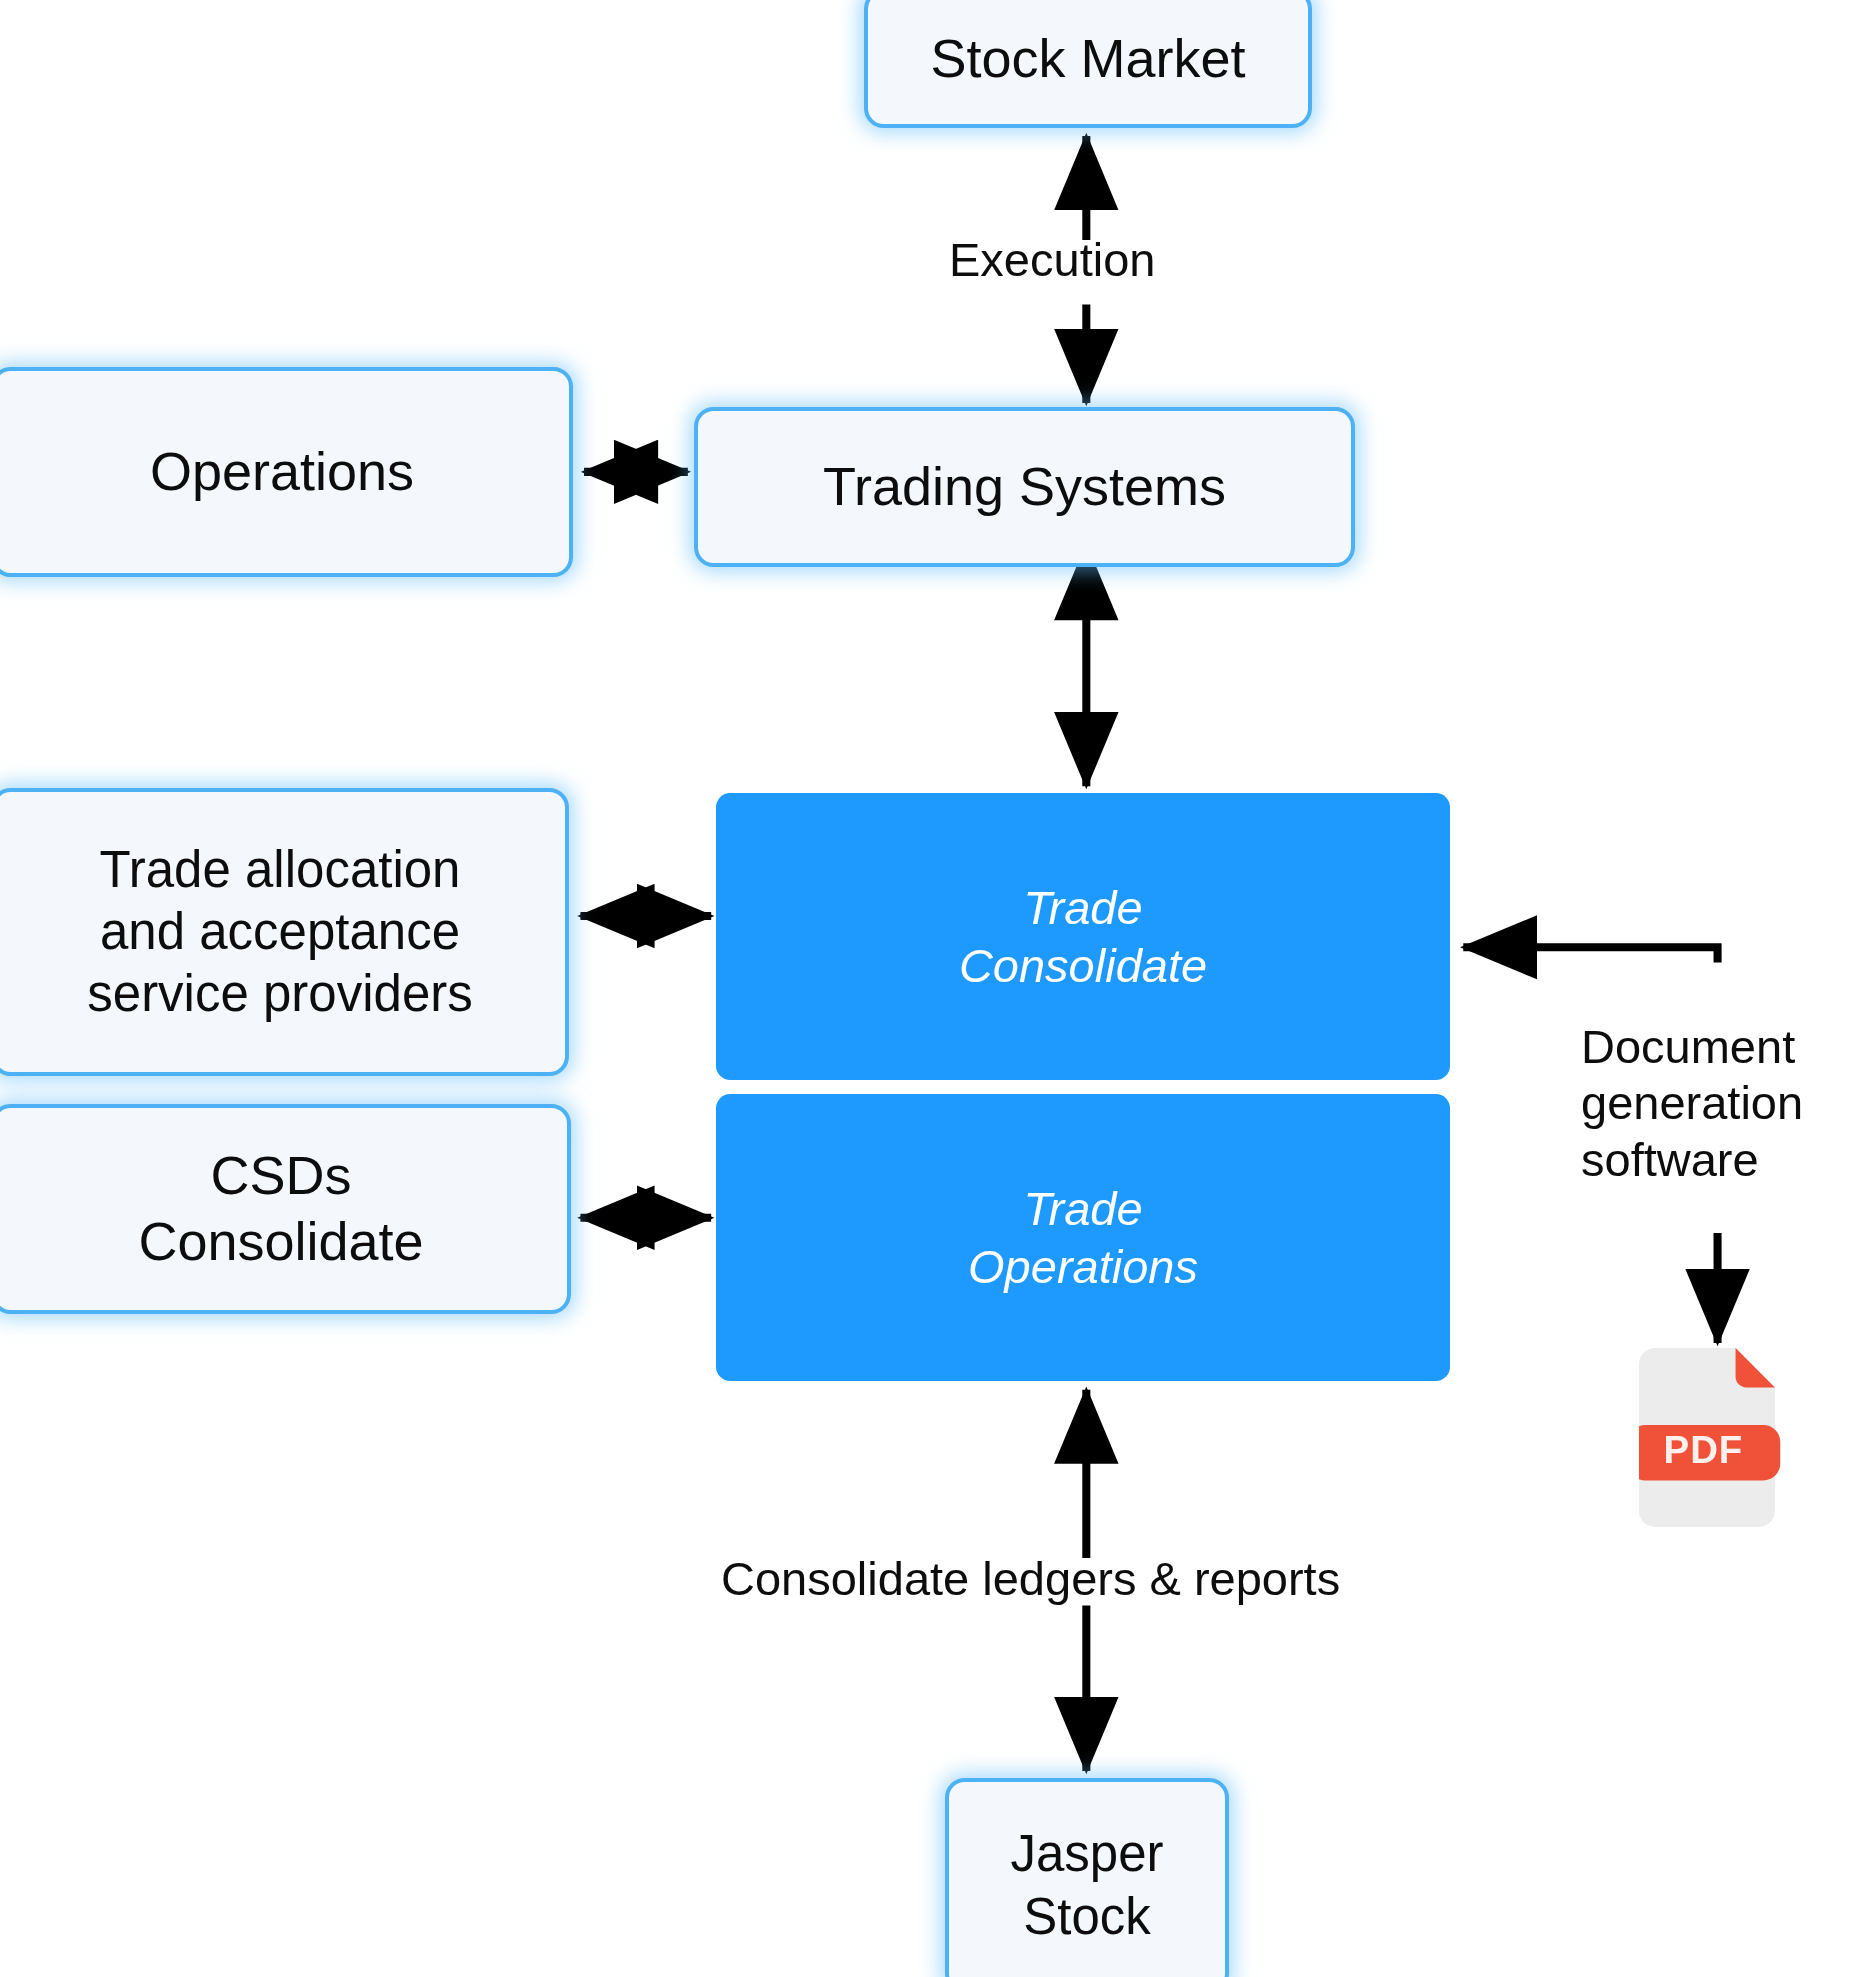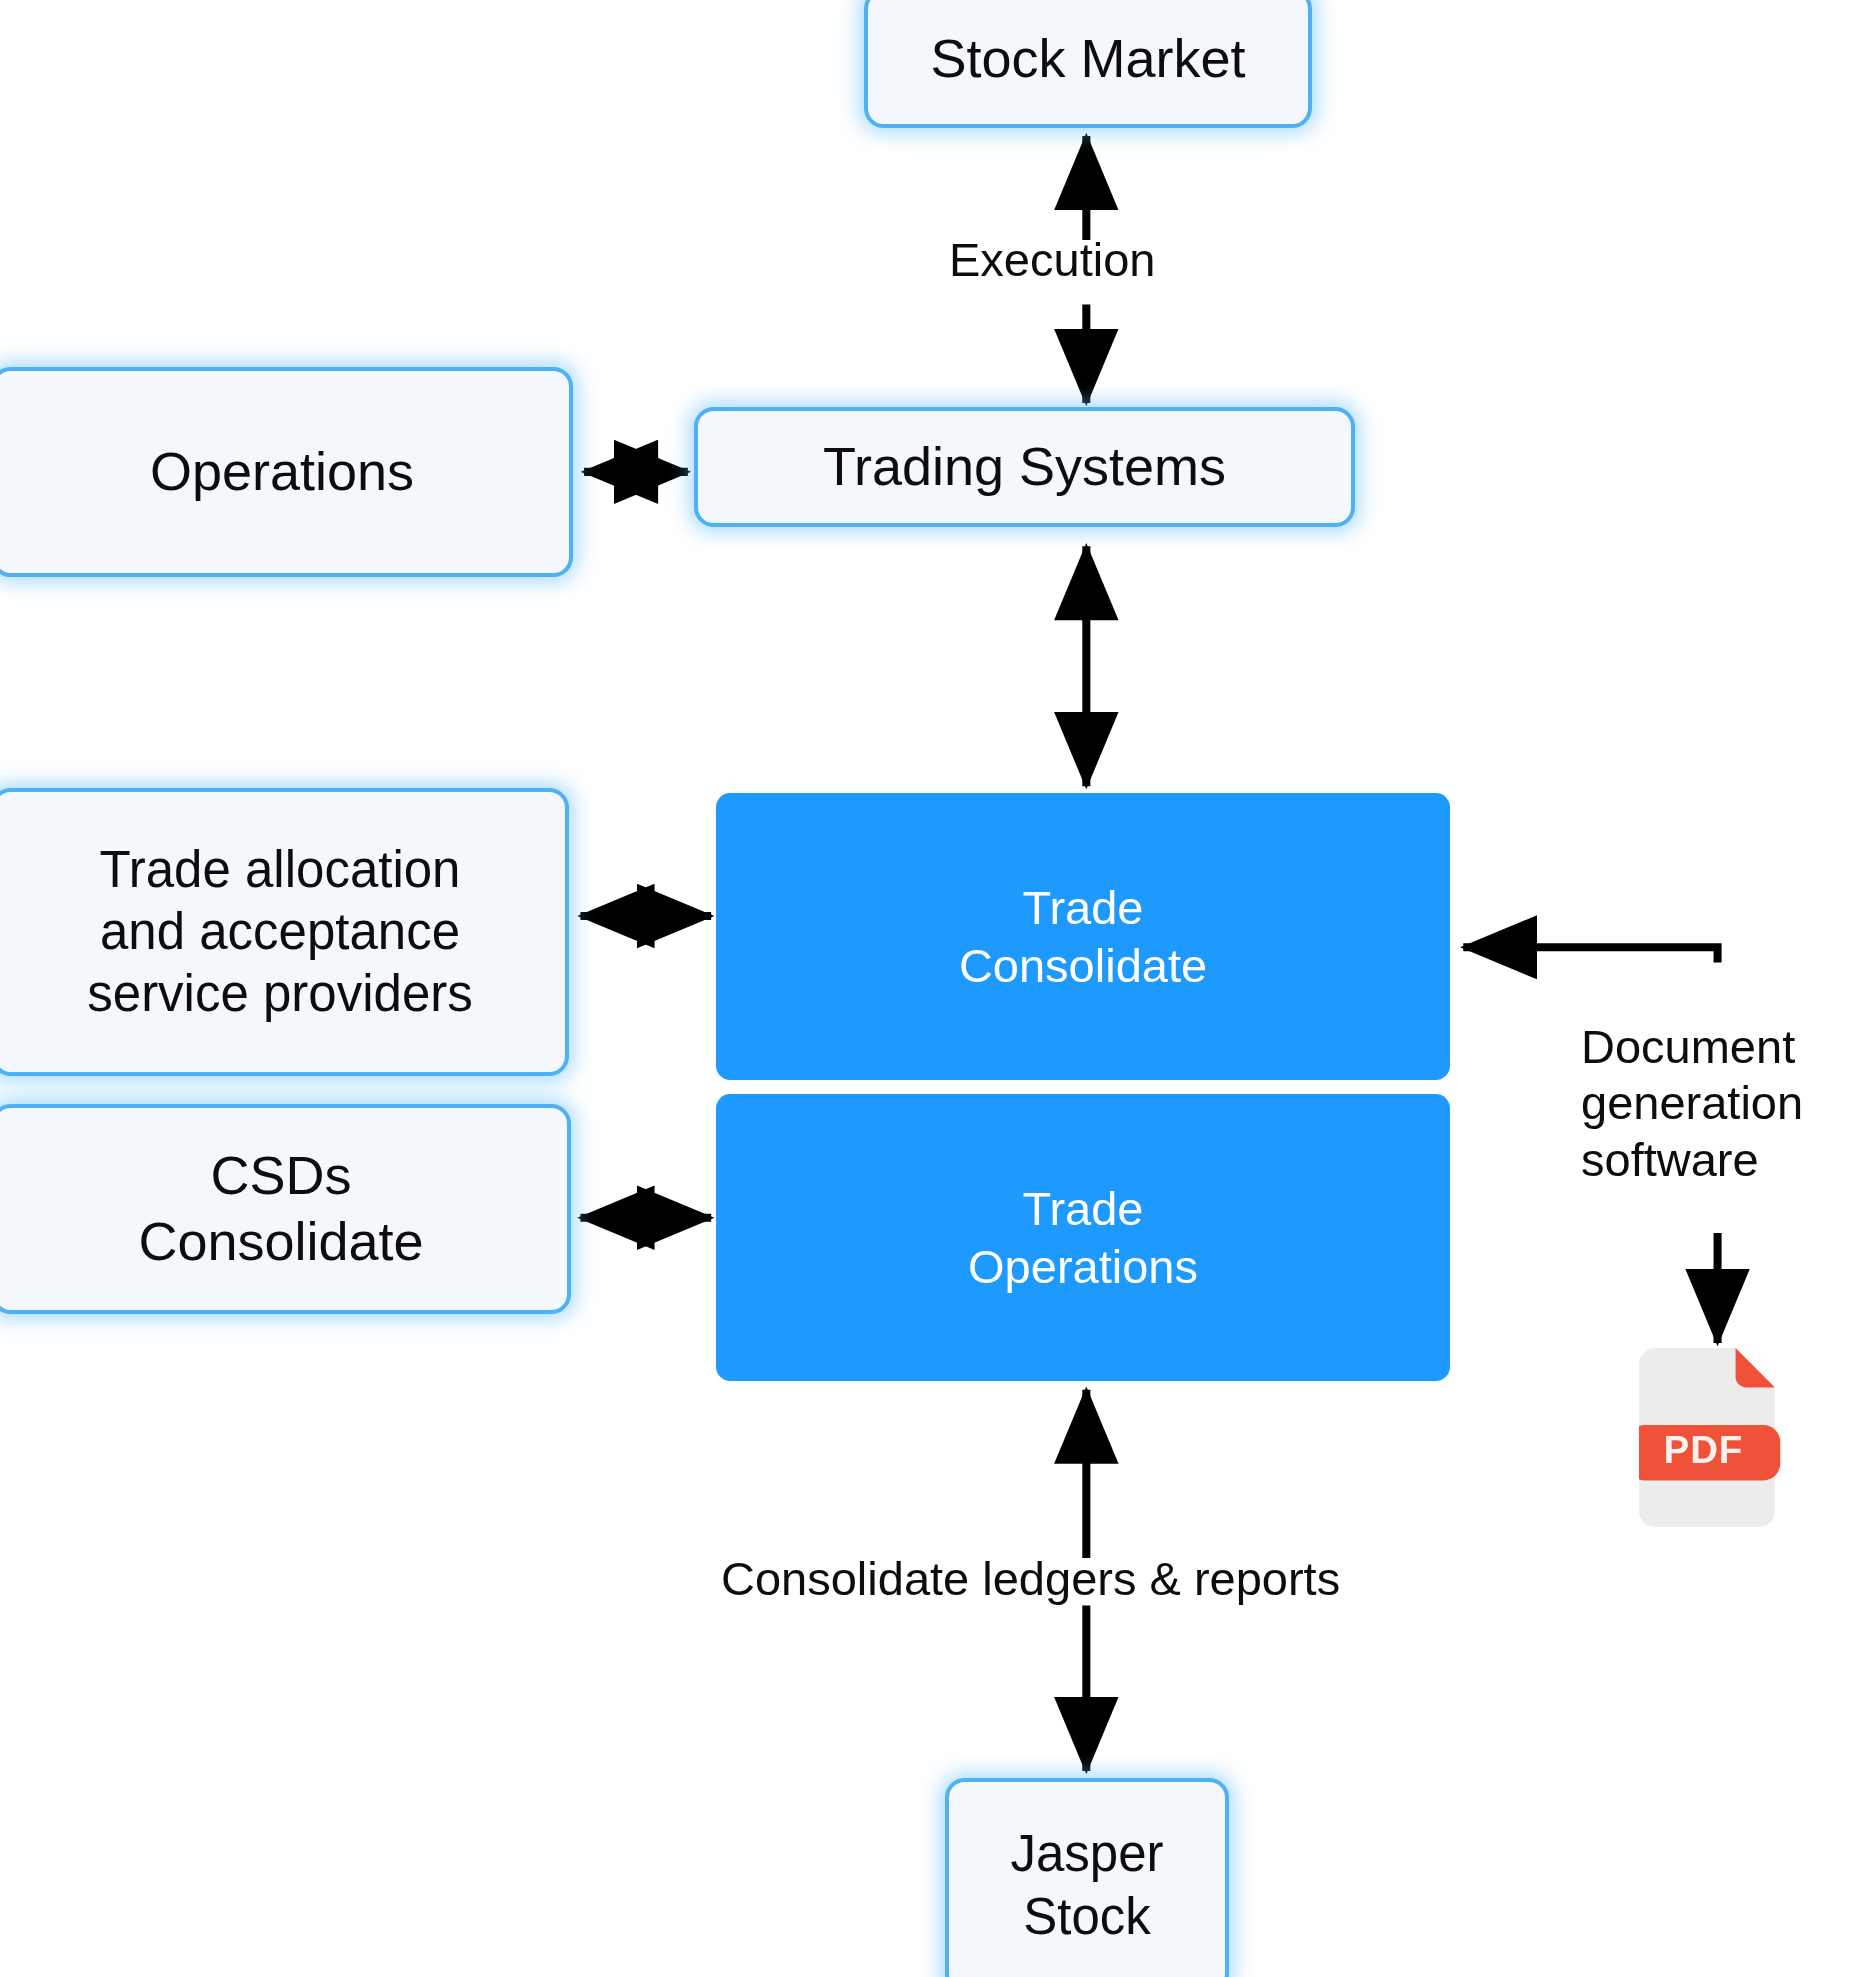--- a/index.html
+++ b/index.html
@@ -41,20 +41,21 @@
     background: #f4f7fc;
     border: 4.5px solid #4db1f5;
     border-radius: 19.7px;
     color: #0d0d0d;
     box-shadow: 0 0 19.7px 4.5px rgba(100,190,250,0.55);
   }
   .node-accent {
     background: #1e9afe;
     border-radius: 14.3px;
     color: #ffffff;
+    font-style: italic;
   }
   .node span { display: block; }
 
   
   .edge-label {
     position: absolute;
     color: #0d0d0d;
     font-size: 47px;
     white-space: nowrap;
     line-height: 1.2;
@@ -118,21 +119,21 @@
       <span>Stock Market</span>
     </div>
   </div>
 
   <div class="node node-light" style="left:-9px; top:367px; width:582px; height:210px; font-size:54px;">
     <div>
       <span>Operations</span>
     </div>
   </div>
 
-  <div class="node node-light" style="left:694px; top:407px; width:661px; height:120px; font-size:54px;">
+  <div class="node node-light" style="left:694px; top:407px; width:661px; height:160px; font-size:54px;">
     <div>
       <span>Trading Systems</span>
     </div>
   </div>
 
   <div class="node node-light" style="left:-9px; top:788px; width:578px; height:288px; font-size:51px;">
     <div>
       <span>Trade allocation</span>
       <span>and acceptance</span>
       <span>service providers</span>

